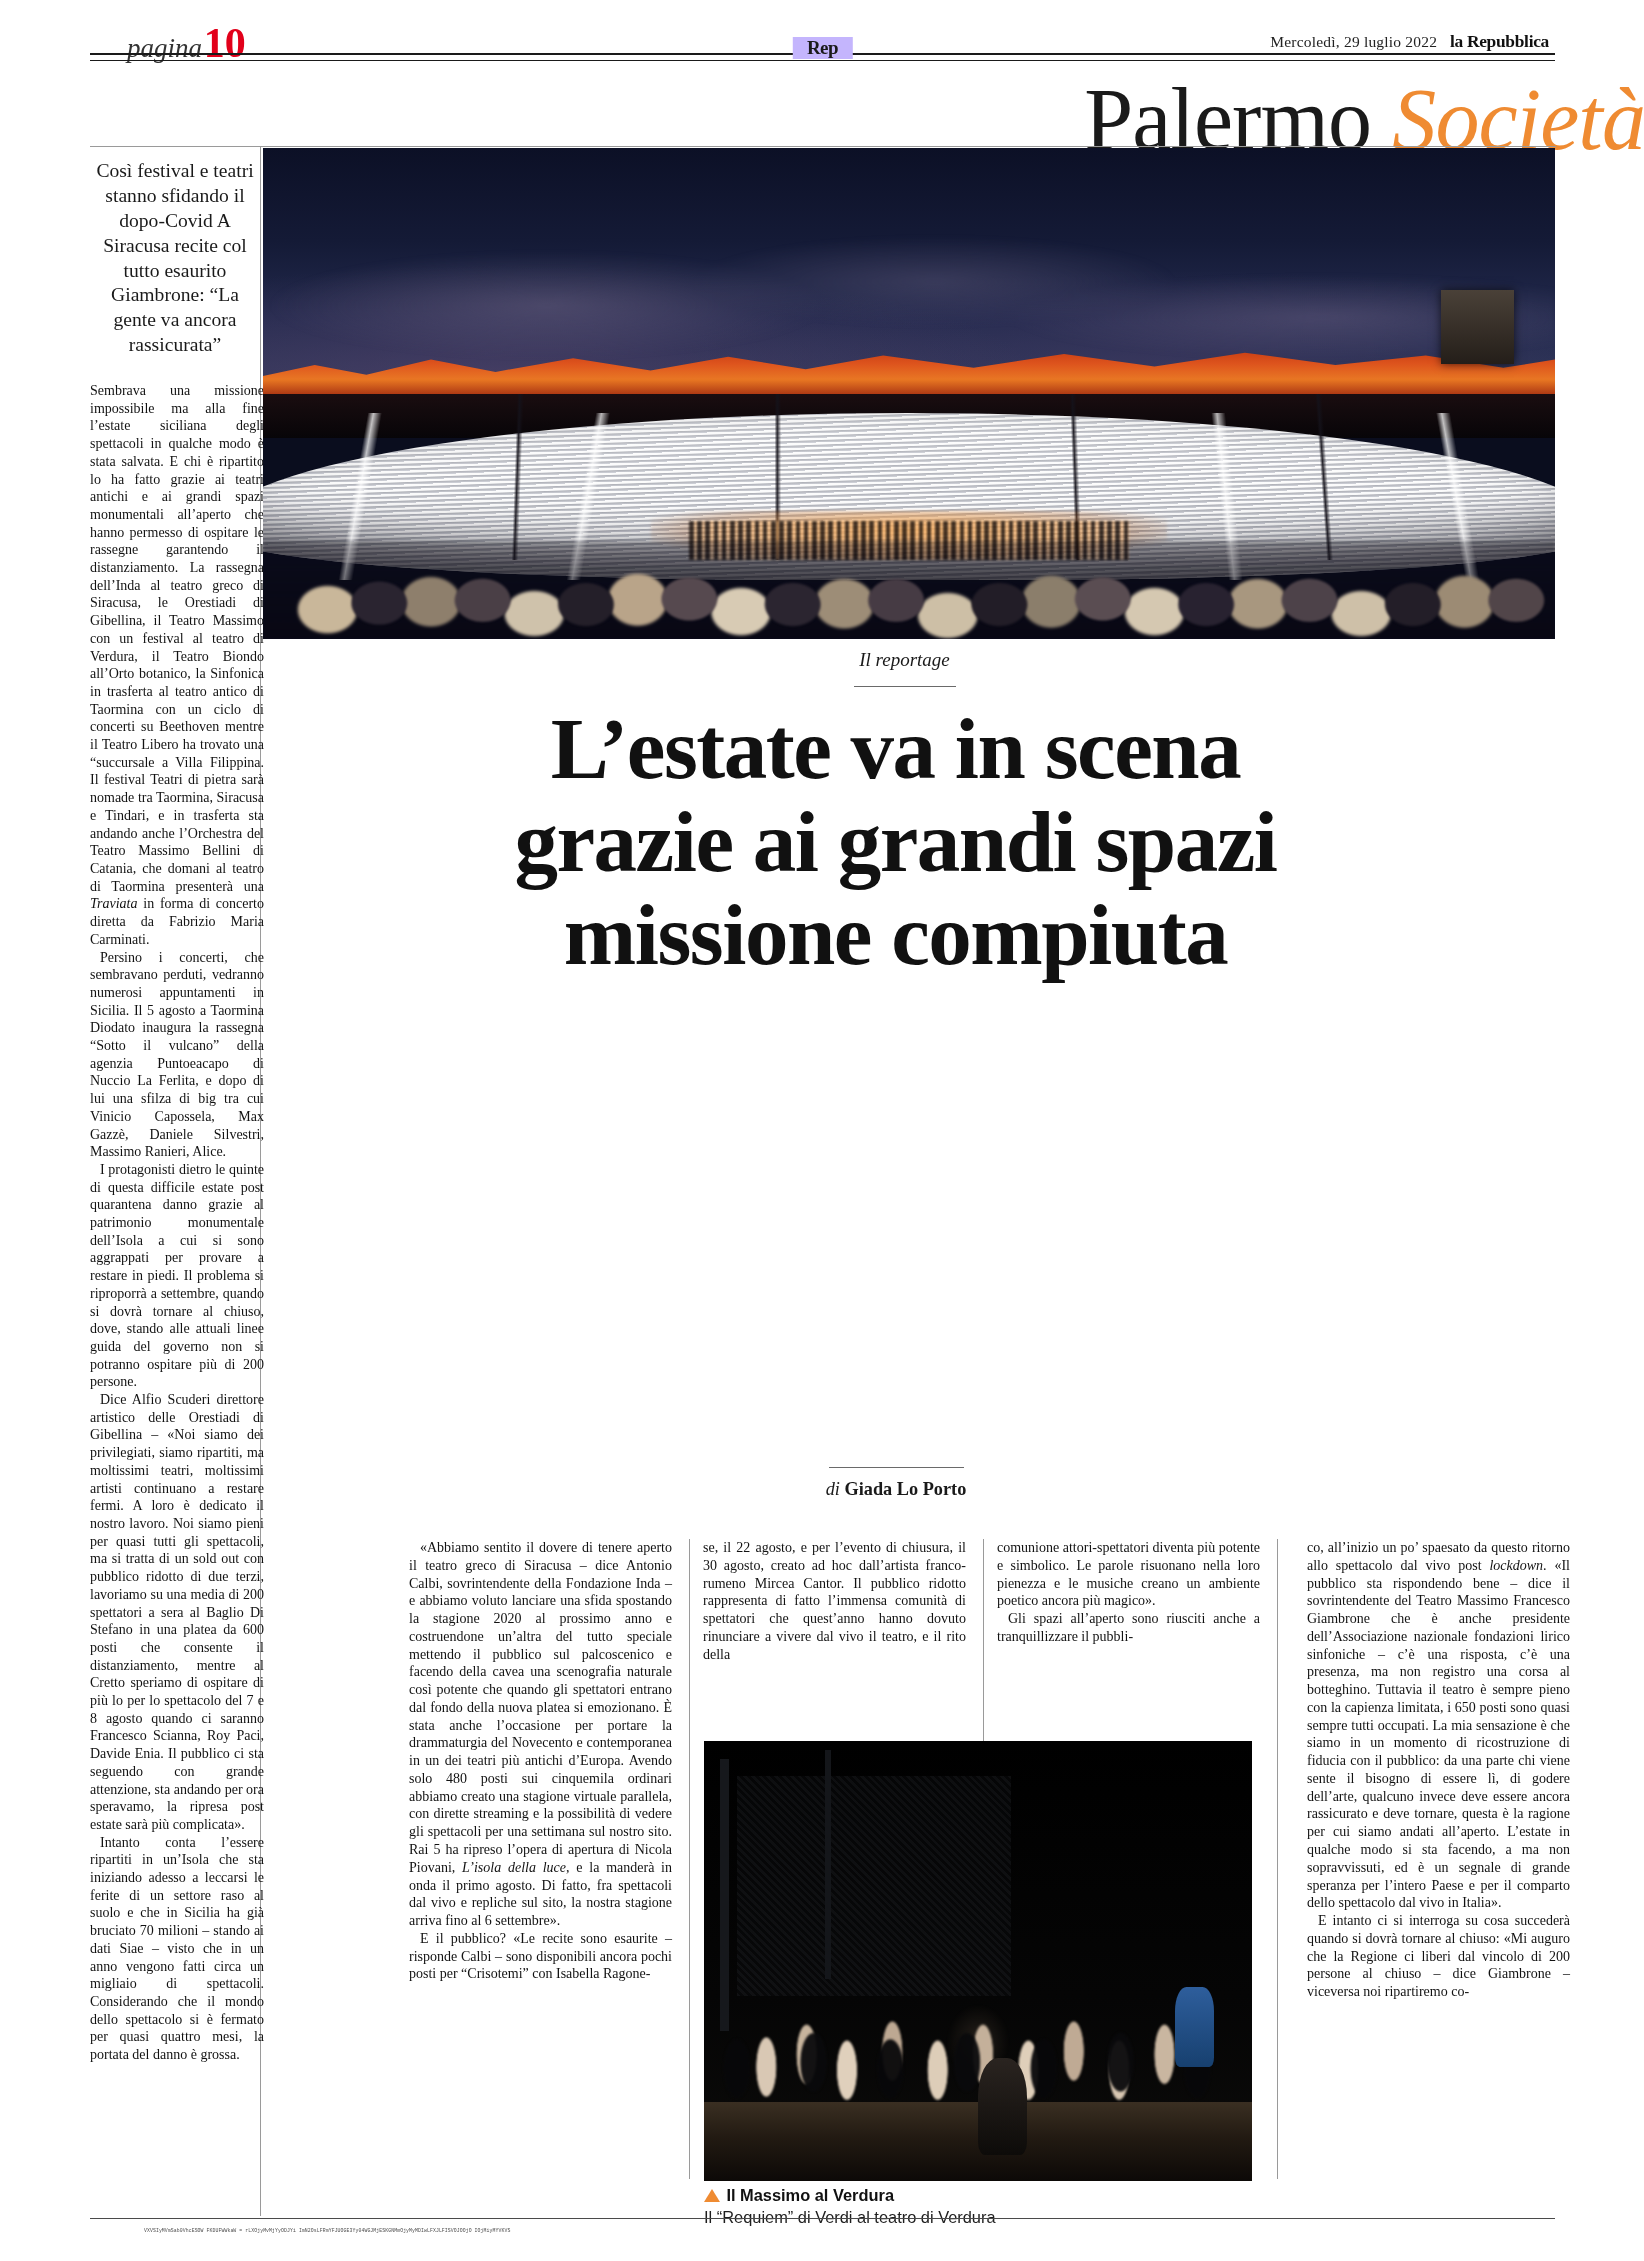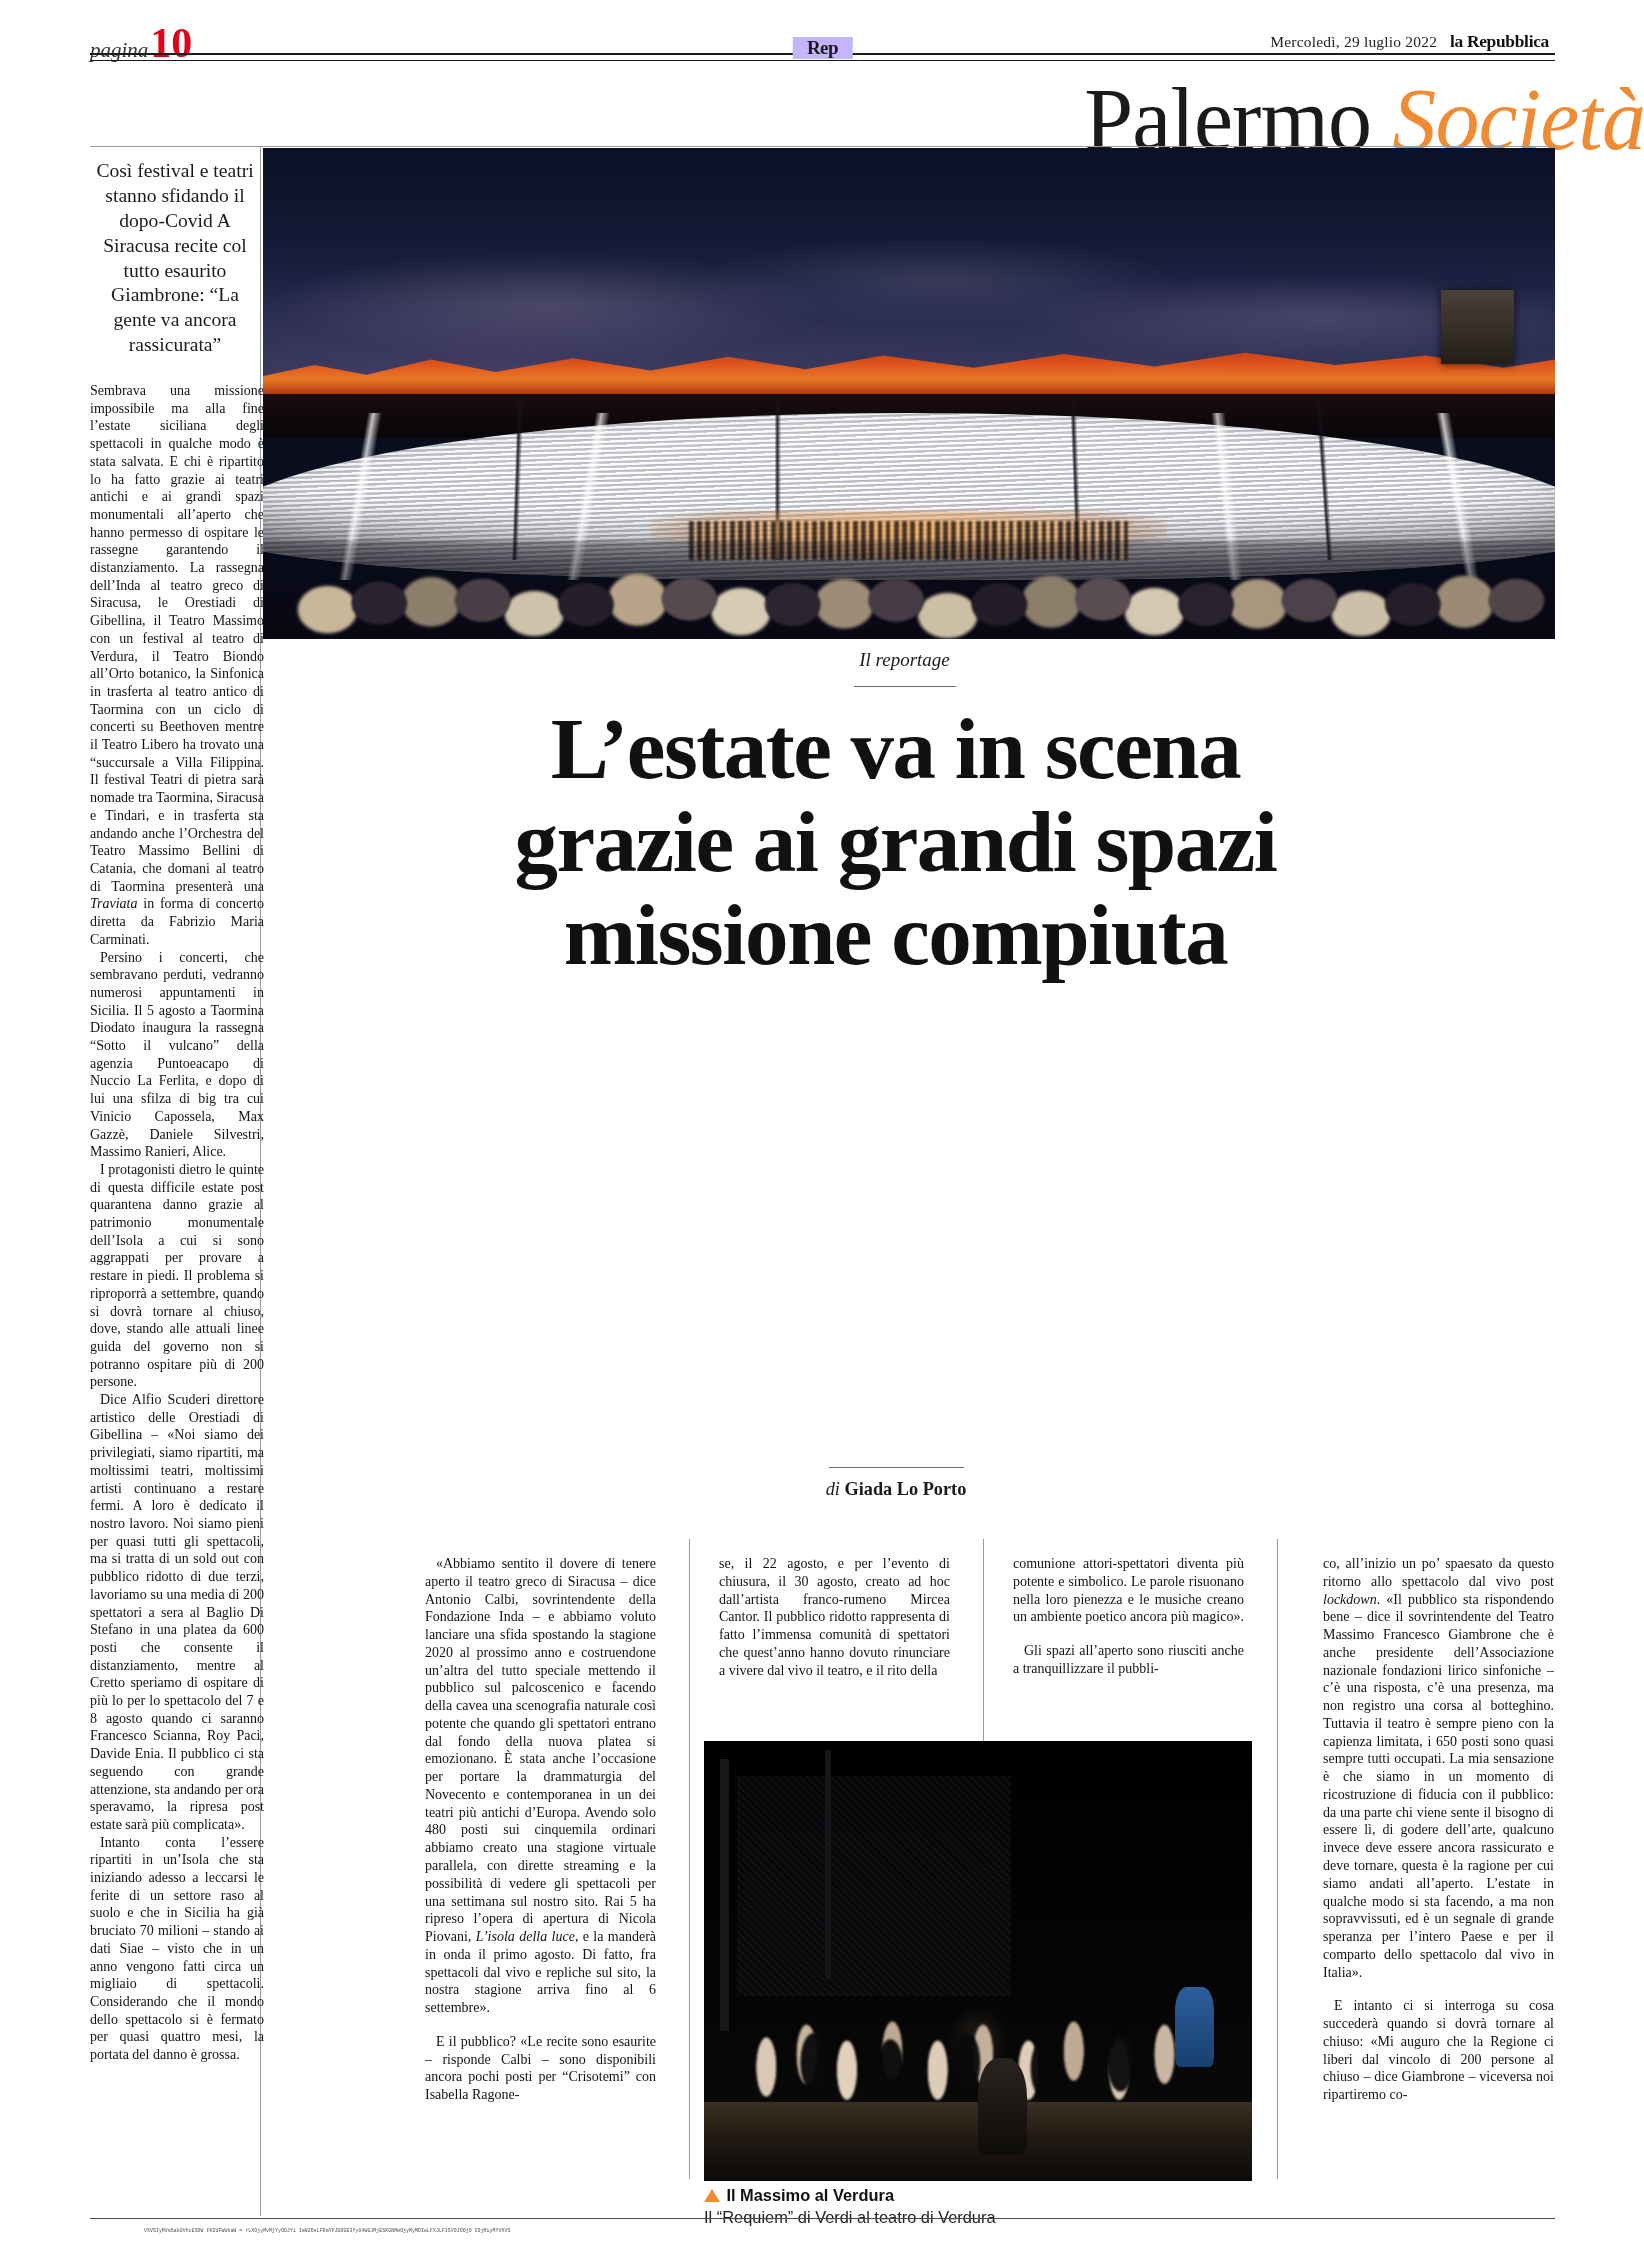--- a/index.html
+++ b/index.html
@@ -17,22 +17,23 @@
   
   .masthead {
     position: absolute;
     left: 0; top: 0; width: 1645px; height: 137px;
   }
   .pagina-wrap {
     position: absolute; left: 90px; top: 25.6px;
     display: flex; align-items: baseline;
   }
   .pagina-word {
-    font-style: italic; font-size: 21px; color: #333;
+    font-style: italic; font-size: 27px; color: #333;
     font-family: "Liberation Serif", serif;
+    margin-left: 37px;
   }
   .pagina-num {
     font-size: 42px; font-weight: bold; color: #e2001a;
     line-height: 0.85; margin-left: 1.8px;
     font-family: "Liberation Serif", serif;
   }
   .date-wrap {
     position: absolute; right: 96px; top: 31px;
     display: flex; align-items: baseline; gap: 12.8px;
   }
@@ -228,21 +229,21 @@
   .cols {
     position: absolute; left: 409px; top: 1539px;
     width: 1146px; height: 694px;
   }
   .col {
     position: absolute; top: 0; width: 263px;
     font-size: 14px; line-height: 1.27;
     text-align: justify; hyphens: auto;
     color: #121212;
   }
-  .col p { margin: 16px; text-indent: 11px; }
+  .col p { margin: 0; text-indent: 11px; }
   .col p:first-child { text-indent: 11px; }
   .col i { font-style: italic; }
   .c1 { left: 0; }
   .c2 { left: 294px; }
   .c3 { left: 588px; }
   .c4 { left: 898px; }
 
   .col-div {
     position: absolute; top: 0; height: 640px; width: 0;
     border-left: 0.9px solid #9a9a9a;

